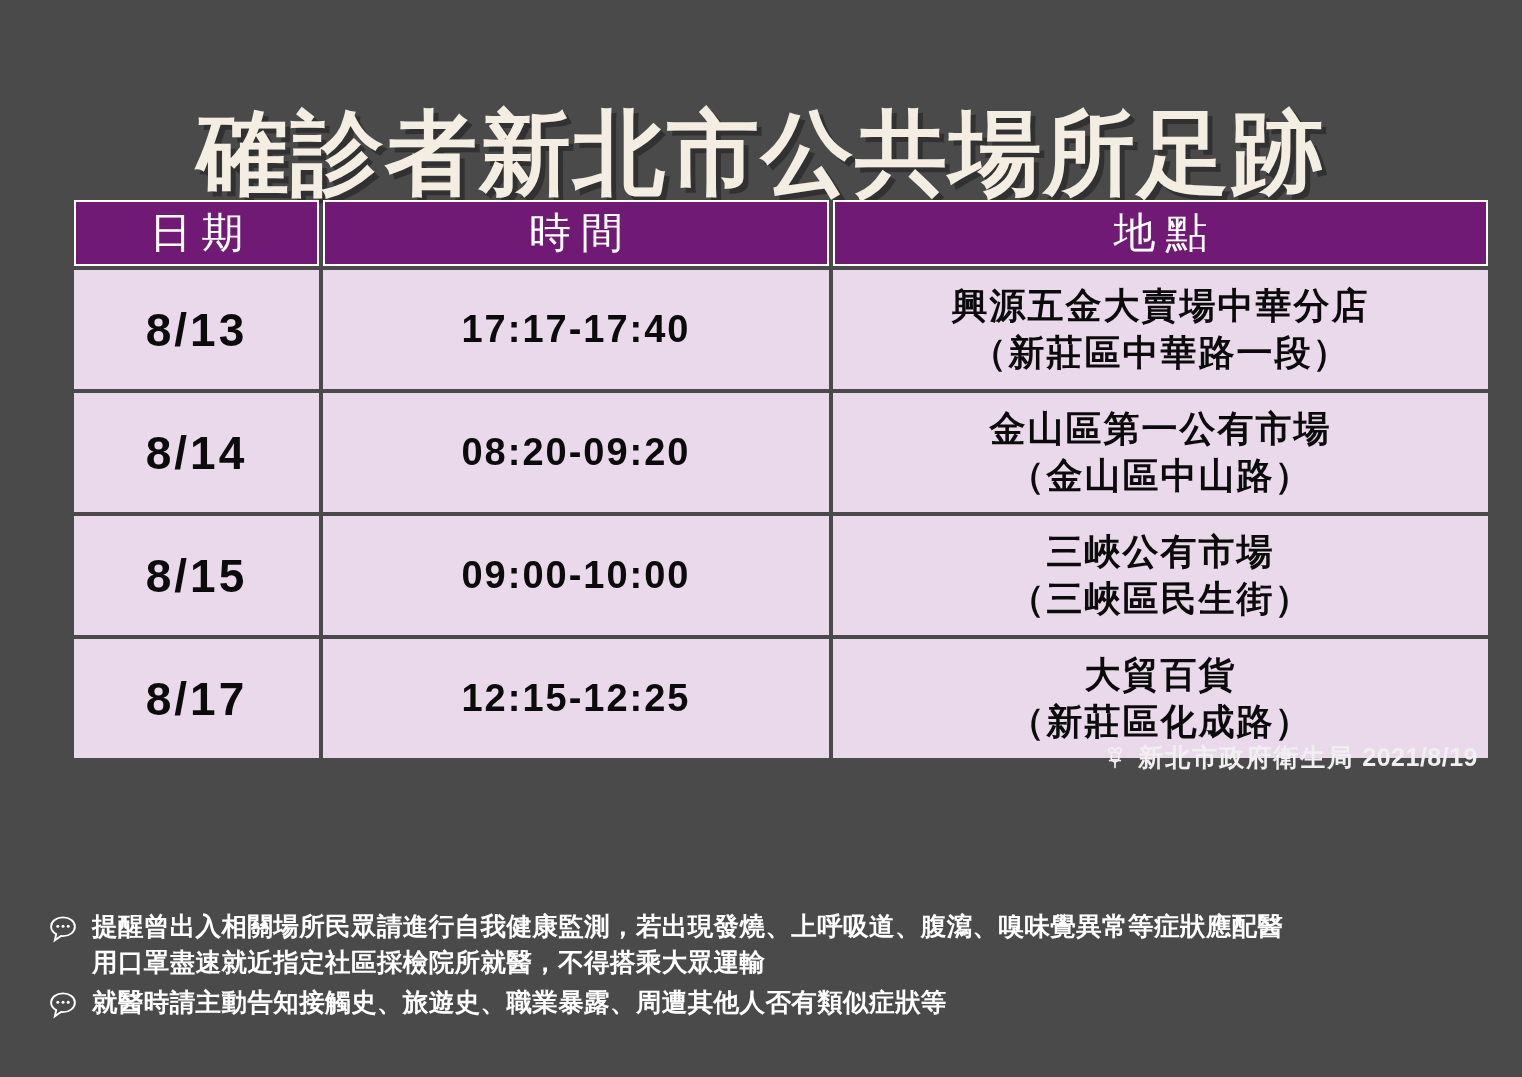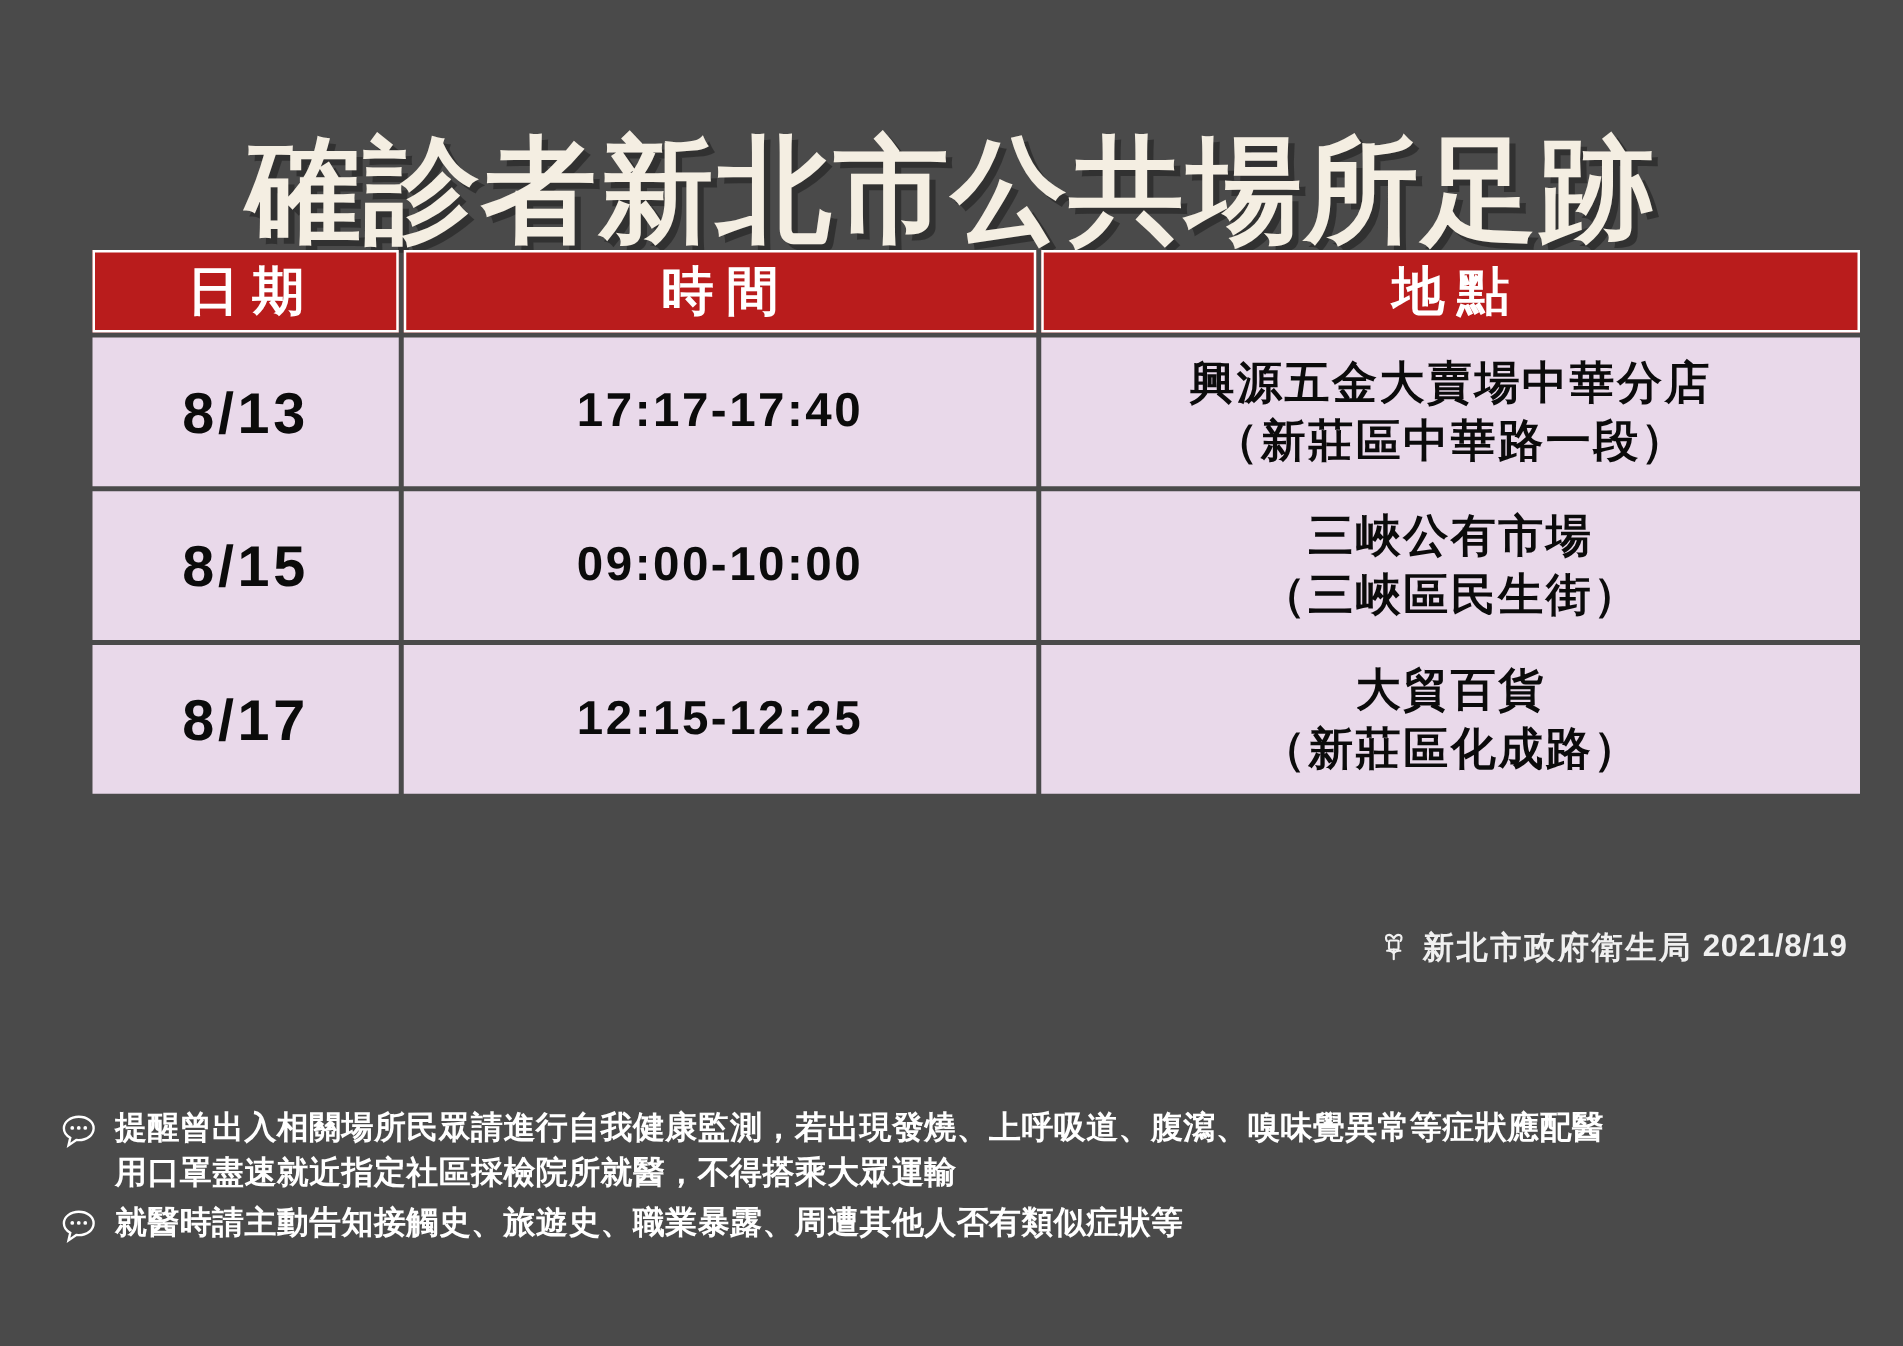--- a/index.html
+++ b/index.html
@@ -53,24 +53,24 @@
     width: 100%;
     border-collapse: separate;
     border-spacing: 4px;
     table-layout: fixed;
   }
   table.trace col.c-date { width: 245px; }
   table.trace col.c-time { width: 506px; }
   table.trace col.c-loc  { width: 655px; }
 
   table.trace th {
-    background: #b91c1c;
+    background: #701a75;
     color: #ffffff;
     font-size: 42px;
-    font-weight: 700;
+    font-weight: 400;
     letter-spacing: 10px;
     text-indent: 10px;
     height: 66px;
     padding: 0;
     text-align: center;
     vertical-align: middle;
     border: 2px solid #ffffff;
     box-sizing: border-box;
   }
 
@@ -102,21 +102,21 @@
     line-height: 1.28;
     letter-spacing: 2px;
   }
   .loc-name { display: block; }
   .loc-addr { display: block; }
 
   
   .notes {
     position: absolute;
     left: 48px;
-    top: 884px;
+    top: 908px;
     width: 1440px;
     color: #ffffff;
   }
   .note-row {
     display: flex;
     align-items: flex-start;
     gap: 14px;
     margin-bottom: 4px;
   }
   .bubble-icon {
@@ -175,20 +175,28 @@
           <th>地點</th>
         </tr>
       </thead>
       <tbody>
         <tr>
           <td class="cell-date">8/13</td>
           <td class="cell-time">17:17-17:40</td>
           <td class="cell-loc">
             <span class="loc-name">興源五金大賣場中華分店</span>
             <span class="loc-addr">（新莊區中華路一段）</span>
+          </td>
+        </tr>
+        <tr>
+          <td class="cell-date">8/14</td>
+          <td class="cell-time">08:20-09:20</td>
+          <td class="cell-loc">
+            <span class="loc-name">金山區第一公有市場</span>
+            <span class="loc-addr">（金山區中山路）</span>
           </td>
         </tr>
         <tr>
           <td class="cell-date">8/15</td>
           <td class="cell-time">09:00-10:00</td>
           <td class="cell-loc">
             <span class="loc-name">三峽公有市場</span>
             <span class="loc-addr">（三峽區民生街）</span>
           </td>
         </tr>

